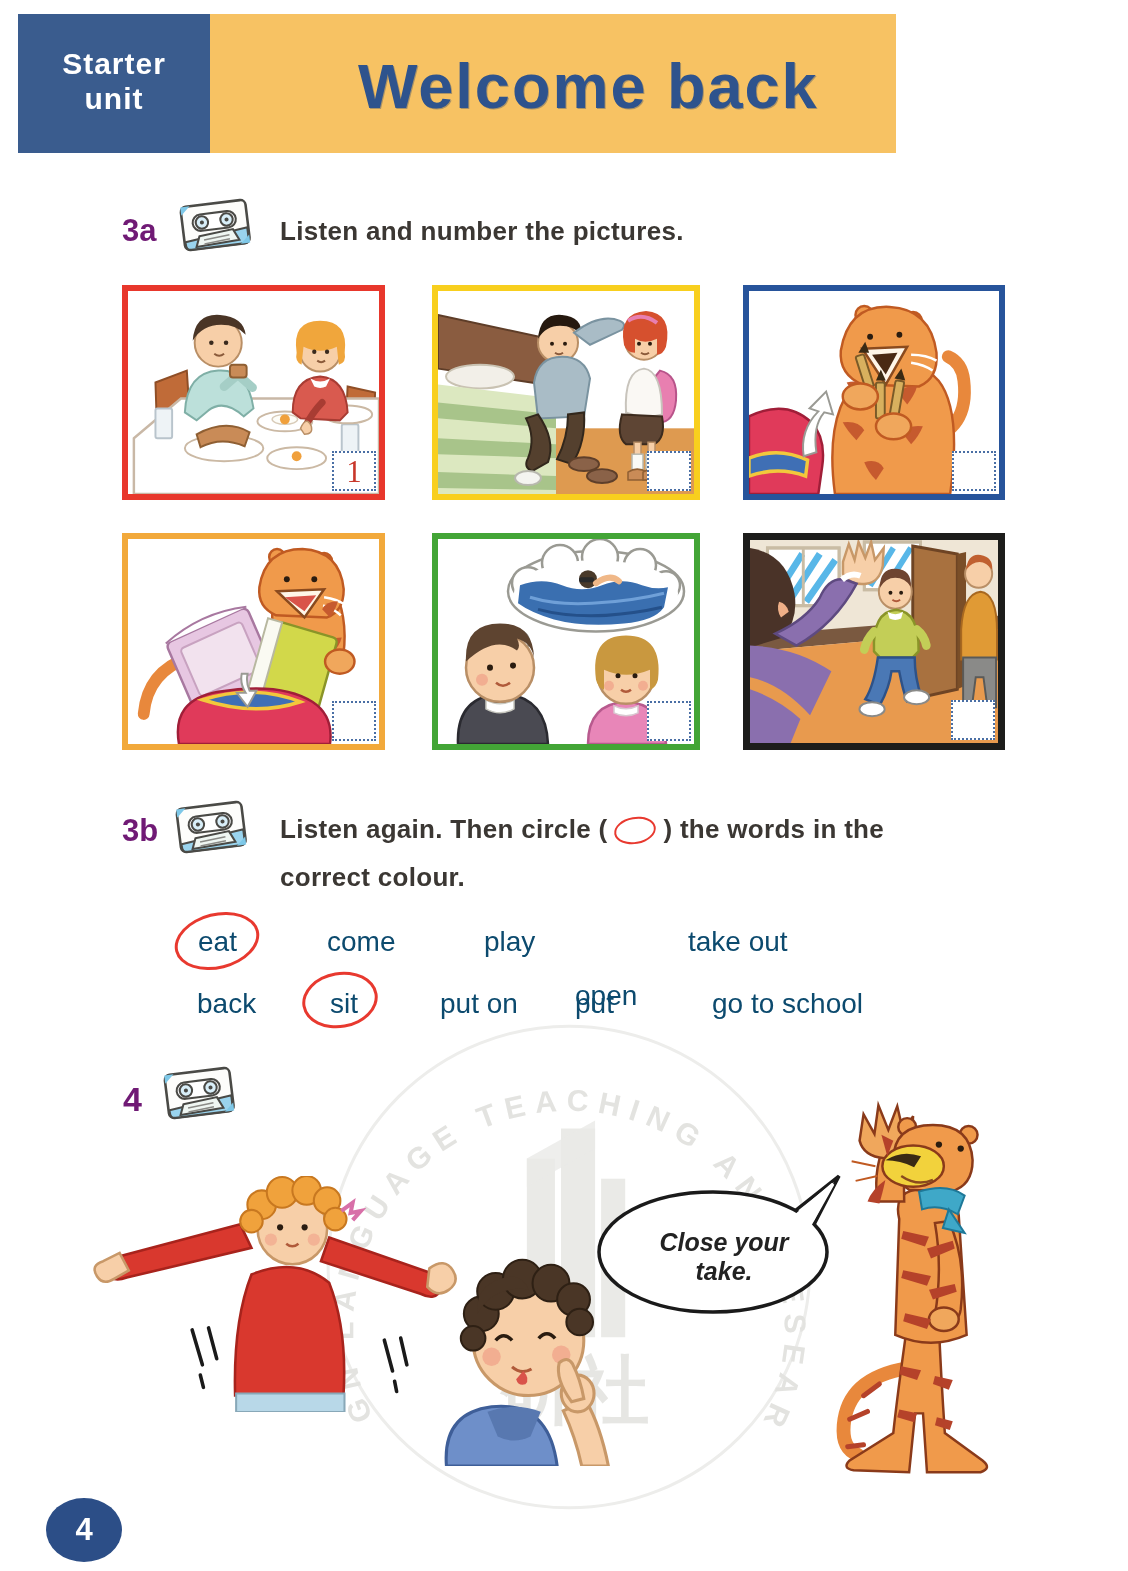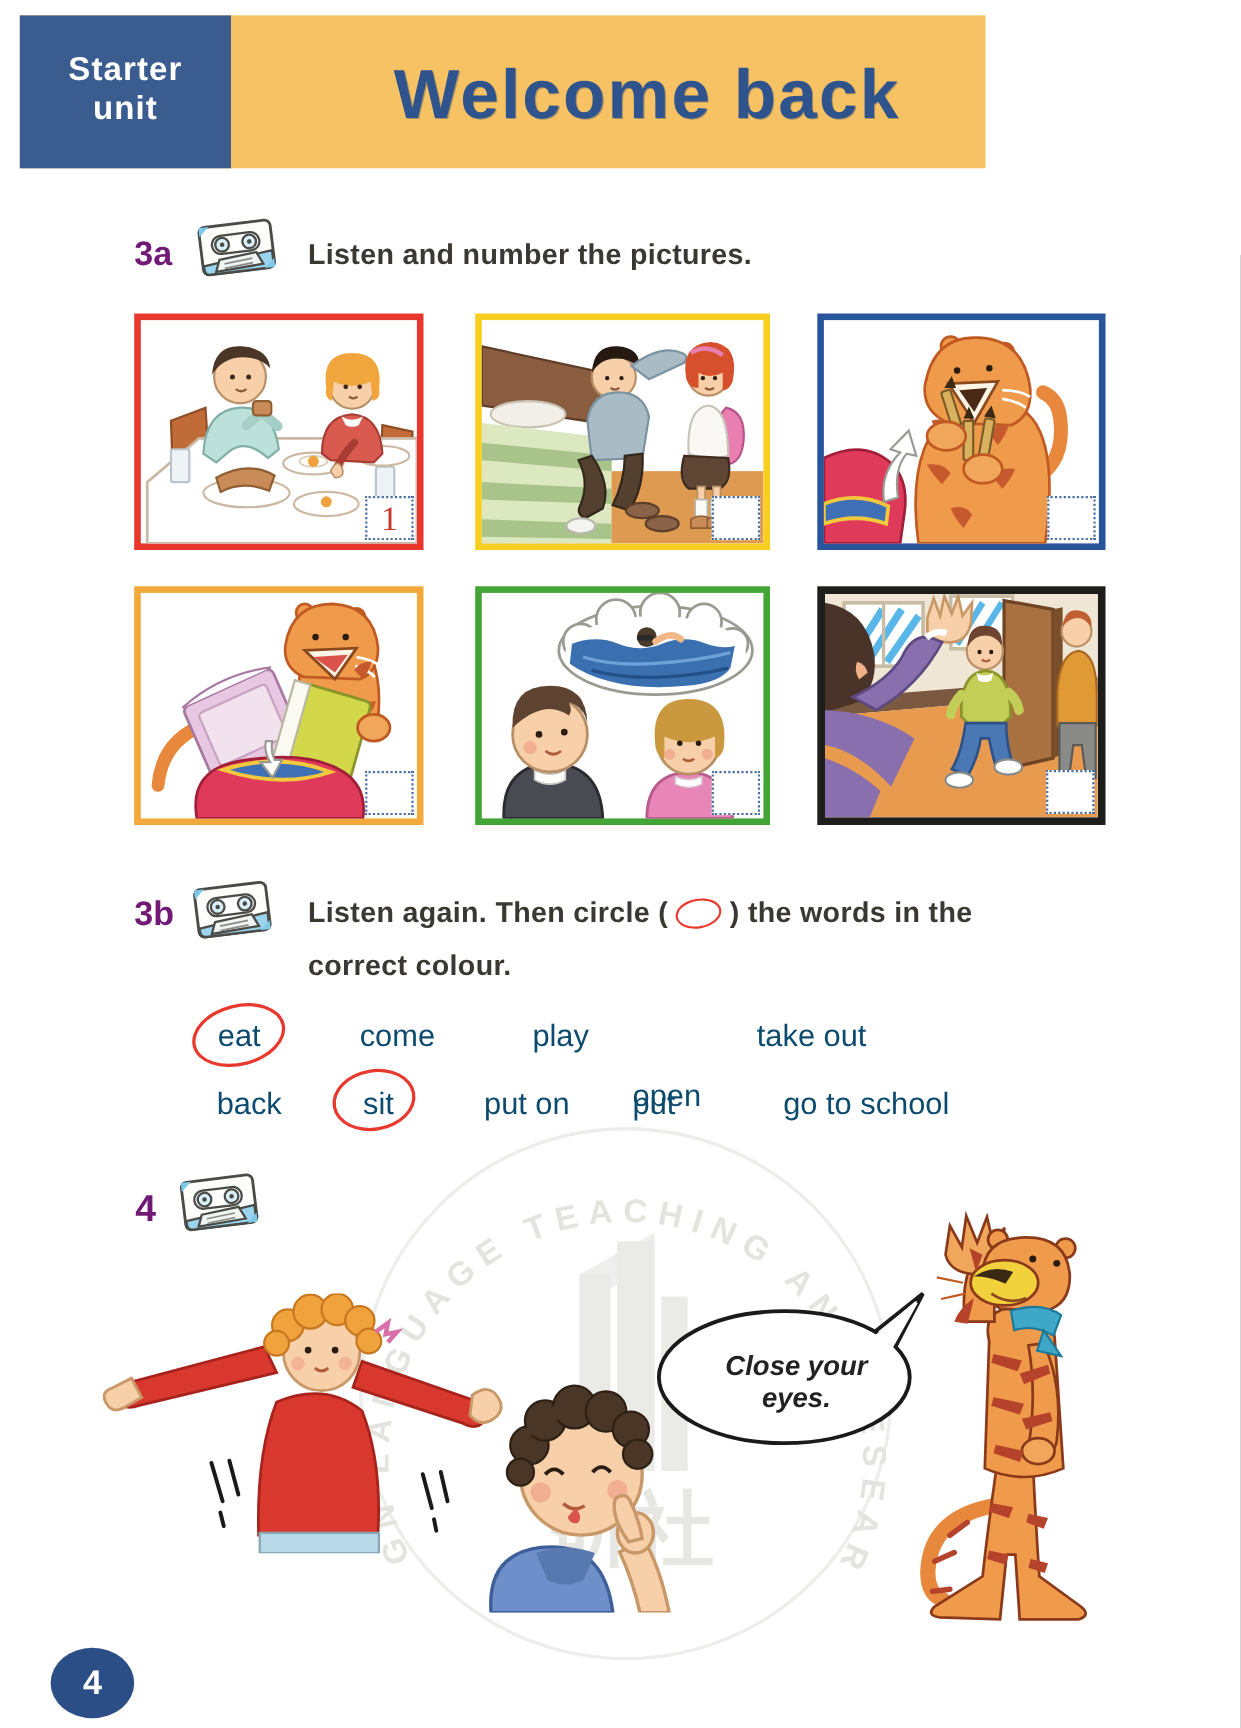--- a/index.html
+++ b/index.html
@@ -441,21 +441,21 @@
     </svg>
   </div>
 
   <div class="art" style="left:595px; top:1166px; width:256px; height:152px;">
     <svg viewBox="0 0 256 152" preserveAspectRatio="none">
       <path d="M196 48 L244 10 L212 72 Z" fill="#FFFFFF" stroke="#1A1A1A" stroke-width="3.5"></path>
       <ellipse cx="118" cy="86" rx="114" ry="60" fill="#FFFFFF" stroke="#1A1A1A" stroke-width="3.5"></ellipse>
       <path d="M198 52 L238 18 L210 68" fill="#FFFFFF" stroke="#FFFFFF" stroke-width="3"></path>
     </svg>
   </div>
-  <div class="bubble-text">Close your eyes.</div>
+  <div class="bubble-text">Close your take.</div>
 
   <div class="art" style="left:812px; top:1072px; width:228px; height:412px;">
     <svg viewBox="0 0 230 420" preserveAspectRatio="none">
       <path d="M96 302 q-60 10 -64 58 q-2 24 14 30" fill="none" stroke="#E8883C" stroke-width="14" stroke-linecap="round"></path>
       <g stroke="#B5422A" stroke-width="5" stroke-linecap="round">
         <path d="M52 330 l16 -12 M38 354 l18 -8 M36 382 l16 -2"></path>
       </g>
       <path d="M96 258 q-10 72 -14 110 l-44 28 q-8 8 4 10 l56 2 6 -60 8 0 4 60 54 0 q12 -4 2 -12 l-38 -28 q-4 -60 -6 -110 Z" fill="#F09A4B" stroke="#8A3A1A" stroke-width="2.5"></path>
       <path d="M88 150 q-6 -26 16 -30 q40 -6 44 26 l8 122 q-36 16 -72 0 Z" fill="#F09A4B" stroke="#8A3A1A" stroke-width="2.5"></path>
       <path d="M66 132 q-5 -38 11 -64 l25 6 q-11 28 -9 58 Z" fill="#F09A4B" stroke="#8A3A1A" stroke-width="2.5"></path>

